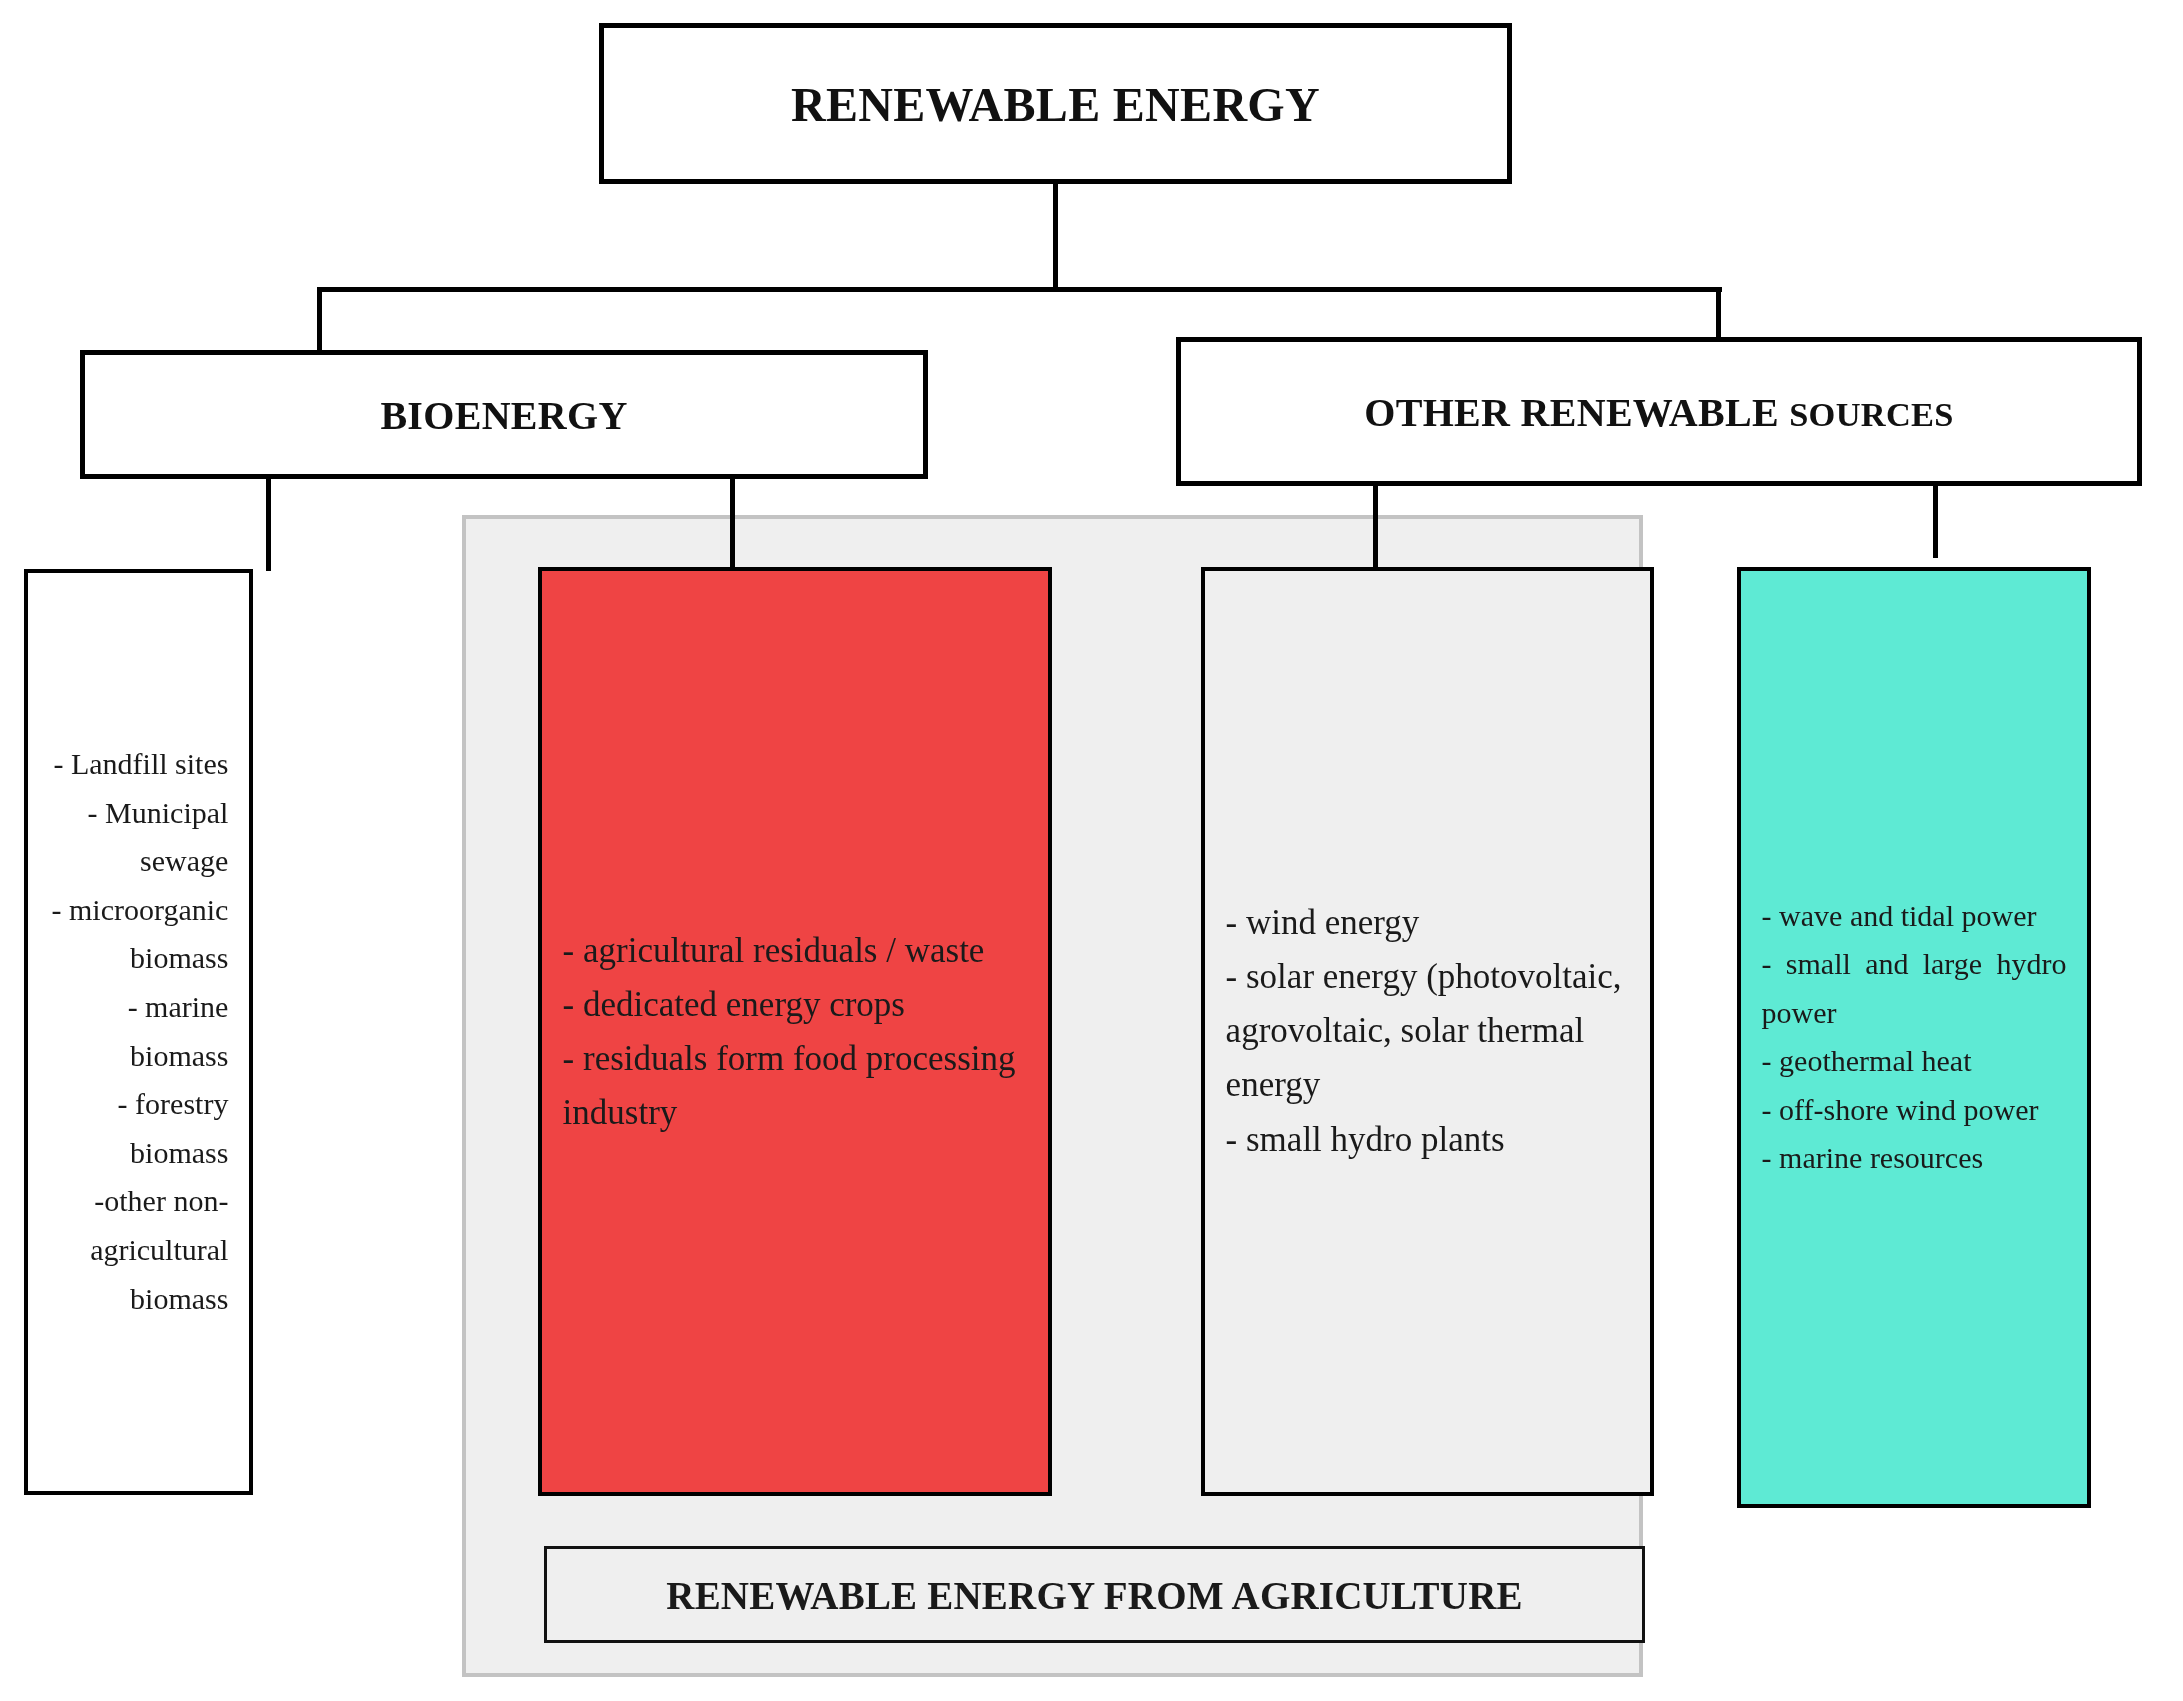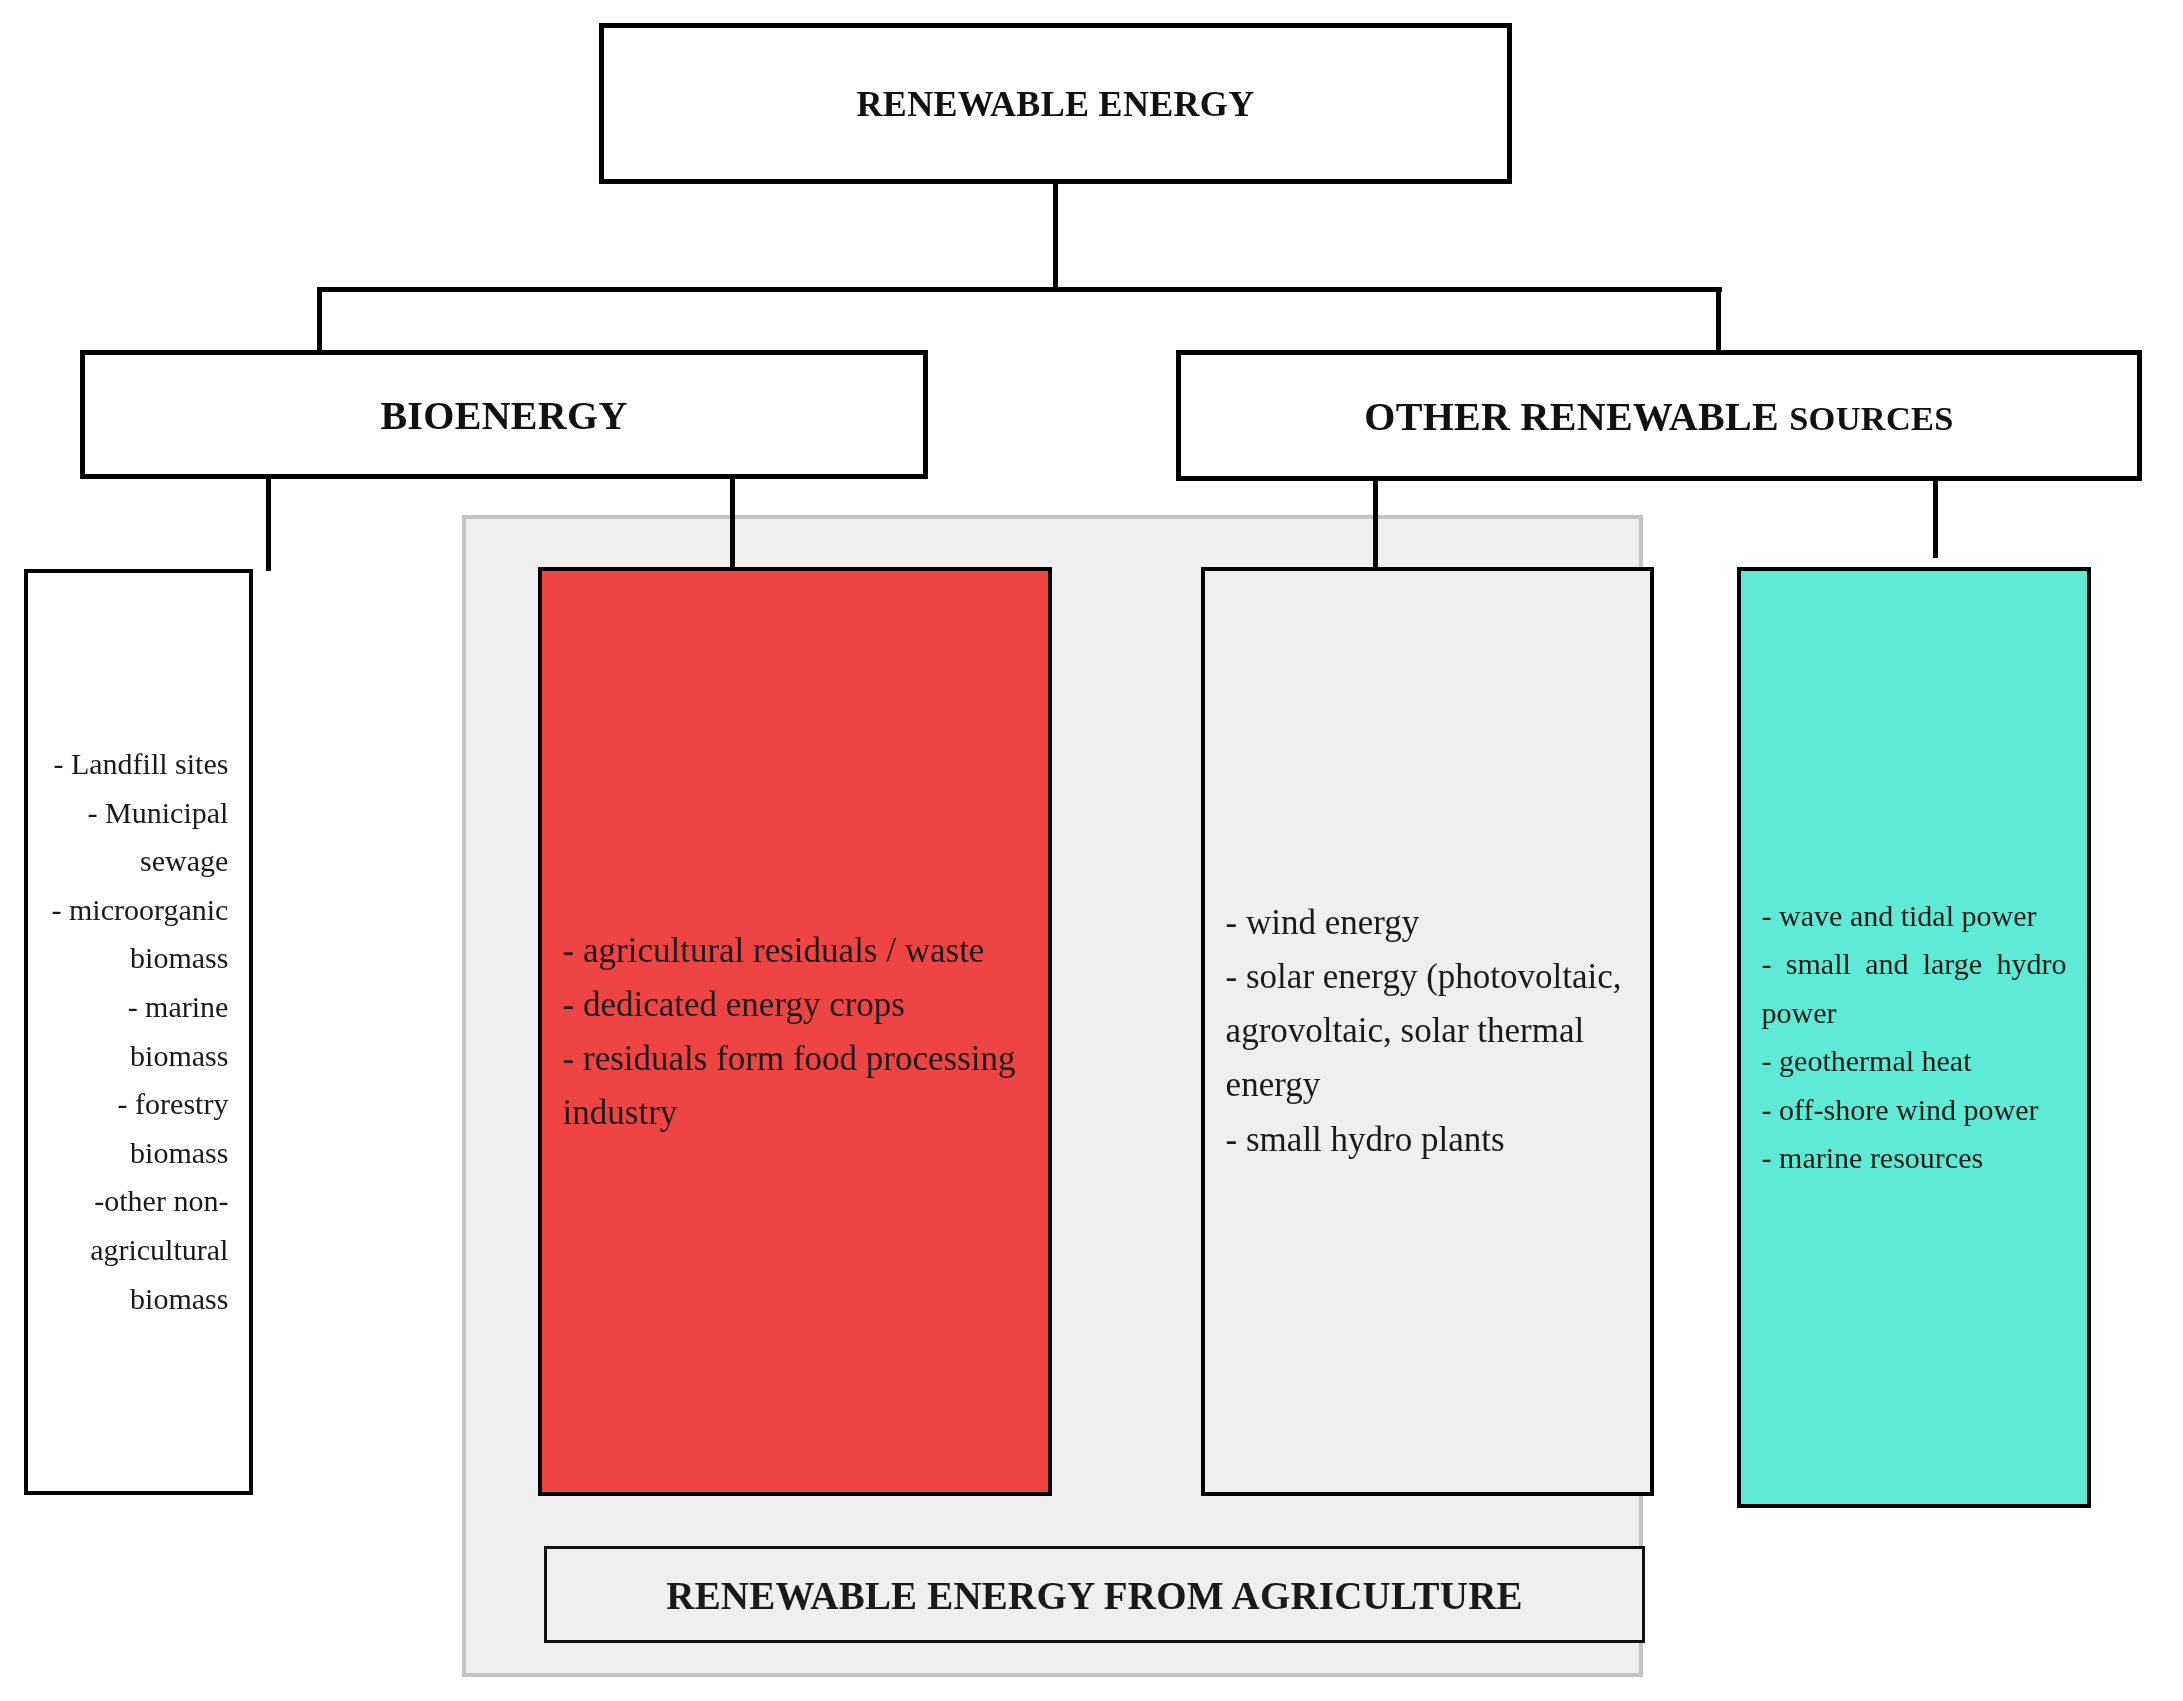--- a/index.html
+++ b/index.html
@@ -9,26 +9,26 @@
   
   .node{position:absolute;box-sizing:border-box;background:#ffffff;border:3.6px solid #000000;}
   .node .label{
     position:absolute;left:0;right:0;top:50%;transform:translateY(-50%);
     text-align:center;font-weight:700;color:#111;letter-spacing:0.3px;
   }
   .line{position:absolute;background:#000000;}
 
   
   #root-box{left:599px;top:23px;width:913px;height:161px;border-width:5.4px;}
-  #root-box .label{font-size:36px;}
+  #root-box .label{font-size:48px;}
 
   
   #bio-box{left:80px;top:350px;width:848px;height:129px;border-width:5.4px;}
   #bio-box .label{font-size:40px;}
-  #other-box{left:1176px;top:350px;width:966px;height:131px;border-width:5.4px;}
+  #other-box{left:1176px;top:337px;width:966px;height:149px;border-width:5.4px;}
   #other-box .label{font-size:40px;}
   .smallcaps{font-size:0.86em;}
 
   
   #agri-panel{
     position:absolute;left:462px;top:515px;width:1181px;height:1162px;
     background:#efefef;border:4.8px solid #c3c3c3;box-sizing:border-box;
   }
 
   

